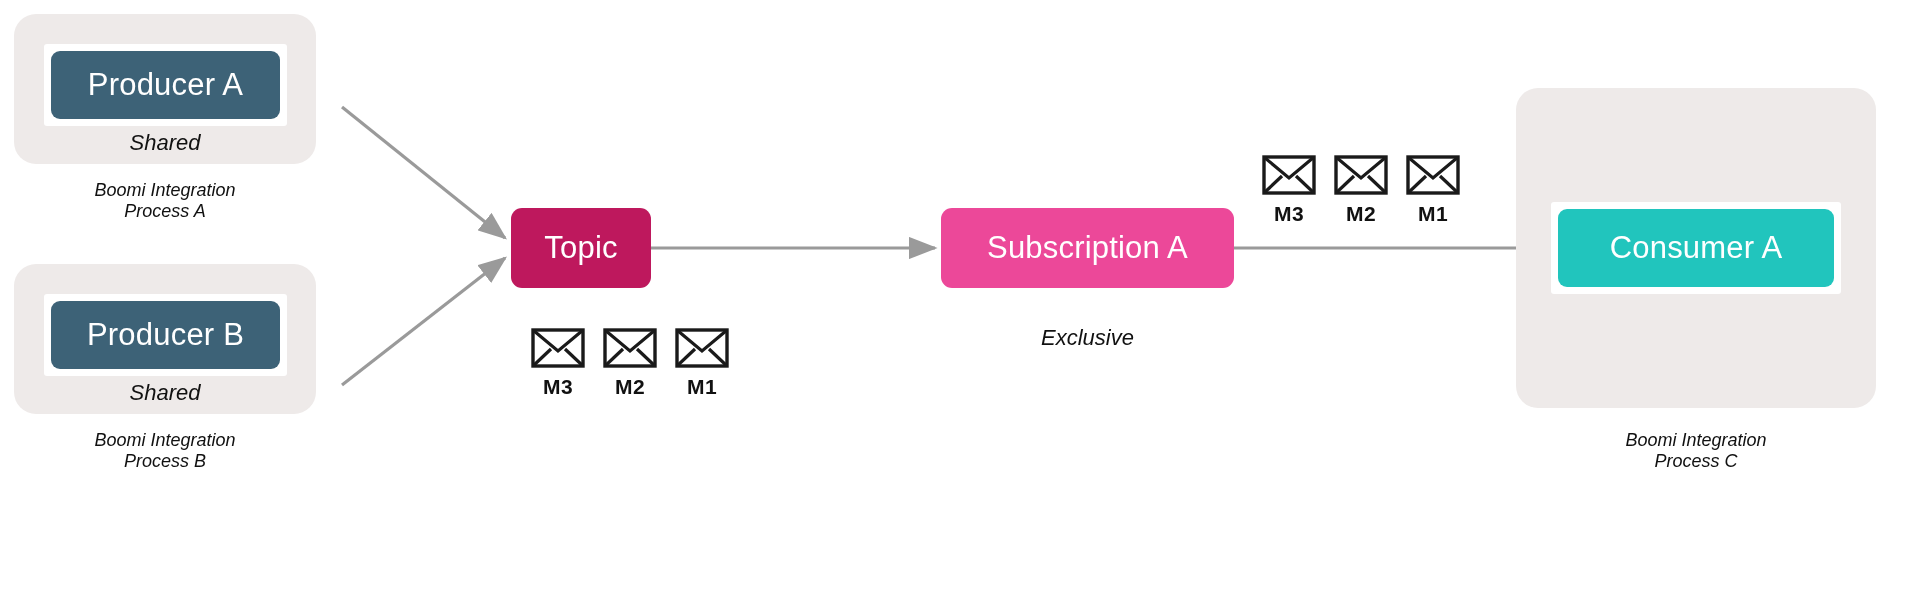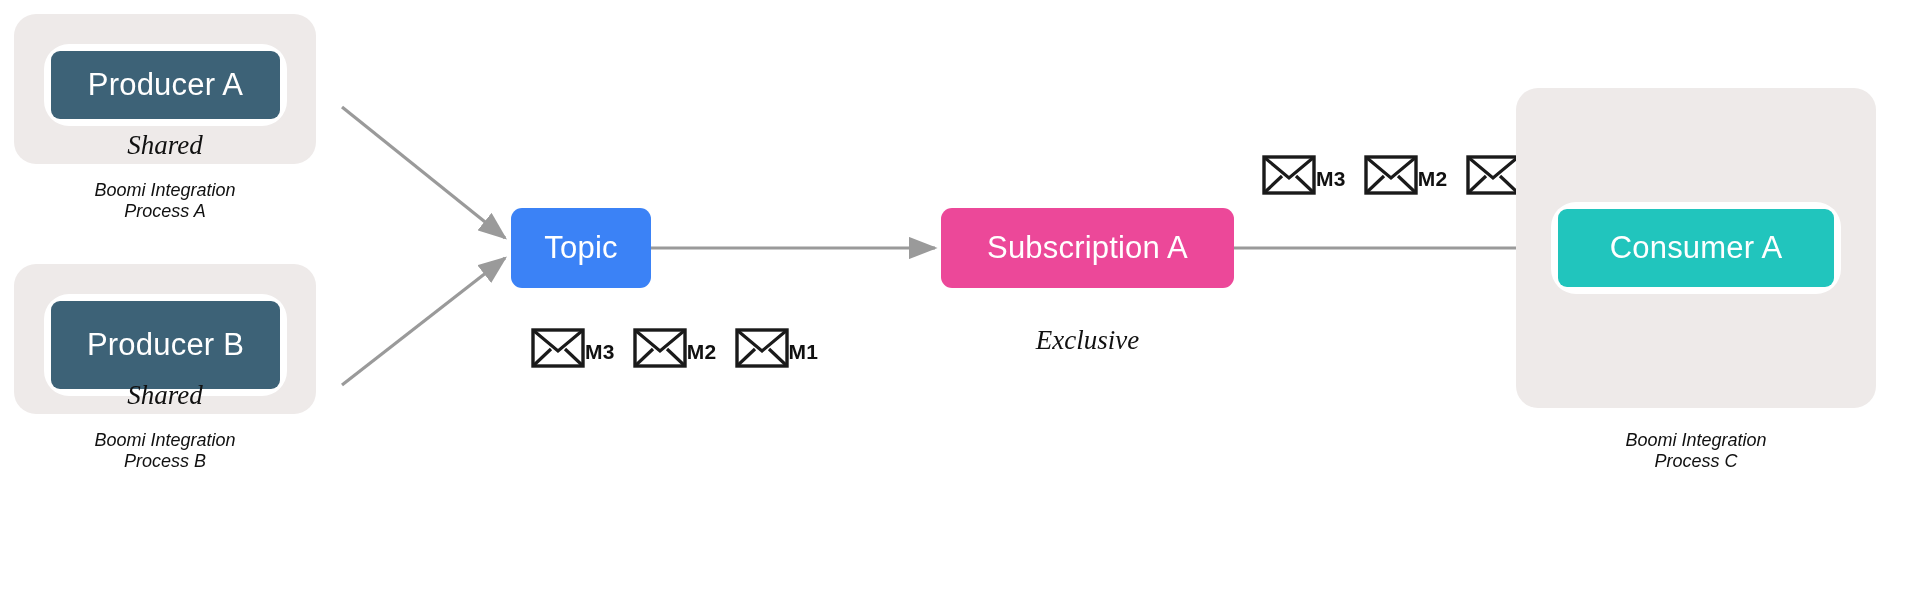--- a/index.html
+++ b/index.html
@@ -33,21 +33,21 @@
     position: absolute;
     background: #EEEAE9;
     border-radius: 22px;
     box-sizing: border-box;
   }
 
   
   .node-frame {
     position: absolute;
     background: #ffffff;
-    border-radius: 25px;
+    border-radius: 3px;
     box-sizing: border-box;
     padding: 7px;
   }
   .node-frame > .node {
     position: static;
     width: 100%;
     height: 100%;
   }
 
   
@@ -58,47 +58,47 @@
     align-items: center;
     justify-content: center;
     color: #ffffff;
     font-size: 31px;
     font-weight: 400;
     letter-spacing: 0.2px;
     border-radius: 9px;
     white-space: nowrap;
   }
   .node.producer  { background: #3D6277; }
-  .node.topic     { background: #3b82f6; border-radius: 11px; }
+  .node.topic     { background: #be185d; border-radius: 11px; }
   .node.subscription { background: #ec4899; border-radius: 11px; }
   .node.consumer  { background: #21C5BD; }
 
   
   .caption {
     position: absolute;
     font-style: italic;
     font-size: 23px;
     color: #111111;
     text-align: center;
     line-height: 1.18;
     white-space: pre-line;
   }
-  .caption.inner { font-size: 27px; font-family: Liberation Serif, serif; }
+  .caption.inner { font-size: 22px; }
   .caption.outer { font-size: 18px; }
 
   
   .msg-cluster {
     position: absolute;
     display: flex;
     gap: 18px;
     align-items: flex-start;
   }
   .msg {
     display: flex;
-    flex-direction: row;
+    flex-direction: column;
     align-items: center;
   }
   .msg .env {
     display: block;
   }
   .msg .msg-label {
     margin-top: 7px;
     font-size: 21px;
     font-weight: bold;
     color: #111111;
@@ -134,21 +134,21 @@
     </div>
   </div>
 
   <div class="caption inner" style="left:14px; top:130px; width:302px;">Shared</div>
 
   <div class="caption outer" style="left:14px; top:180px; width:302px;">Boomi Integration
 Process A</div>
 
   <div class="process-group" style="left:14px; top:264px; width:302px; height:150px;"></div>
 
-  <div class="node-frame" style="left:44px; top:294px; width:243px; height:102px;">
+  <div class="node-frame" style="left:44px; top:294px; width:243px; height:82px;">
     <div class="node producer">
       <span>Producer B</span>
     </div>
   </div>
 
   <div class="caption inner" style="left:14px; top:380px; width:302px;">Shared</div>
 
   <div class="caption outer" style="left:14px; top:430px; width:302px;">Boomi Integration
 Process B</div>
 

